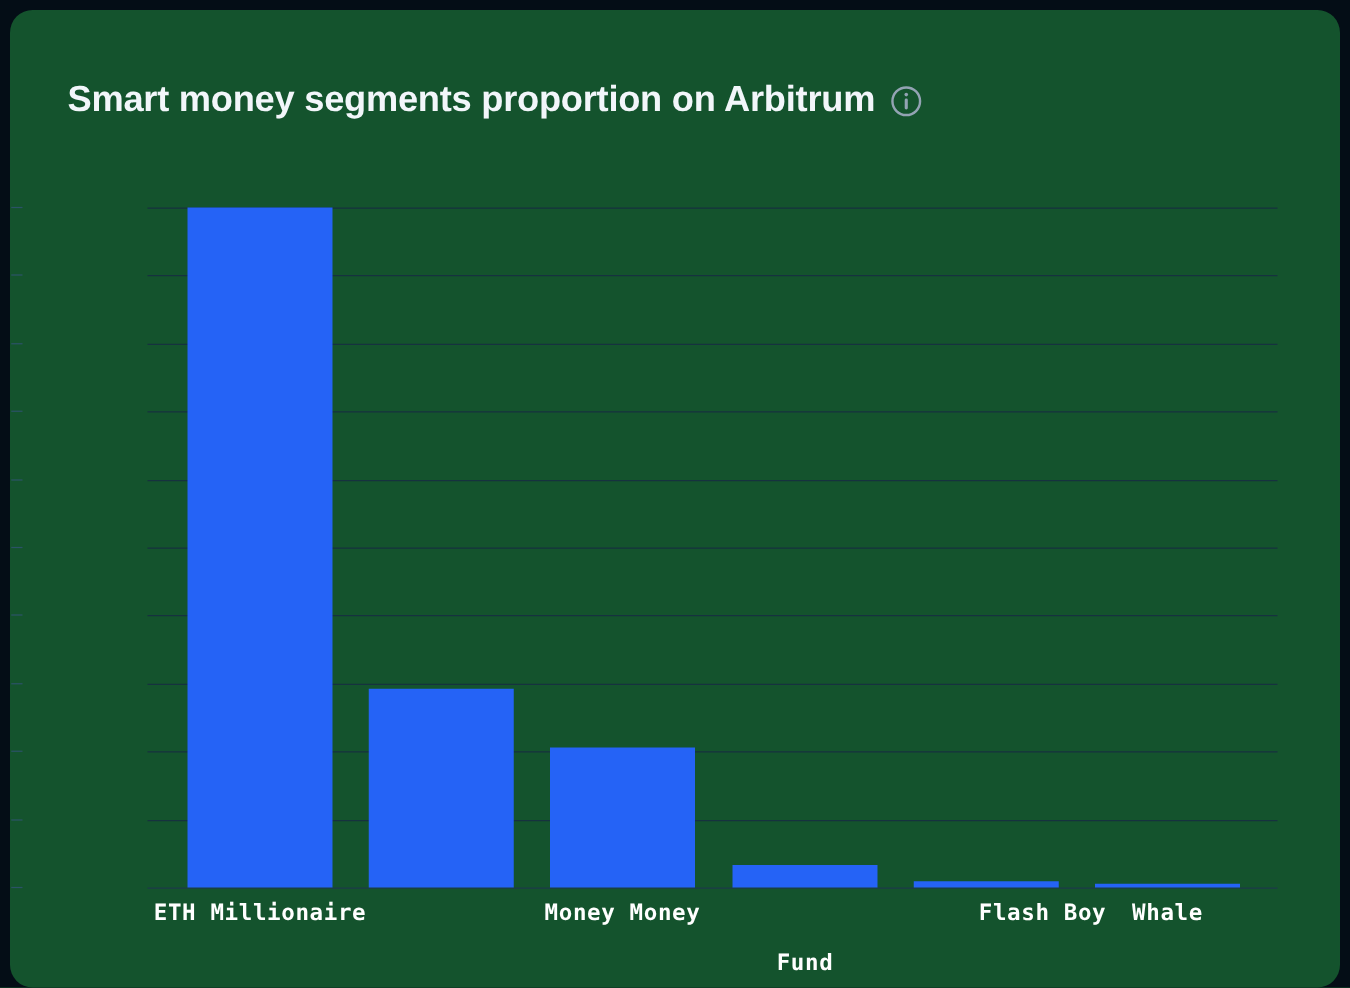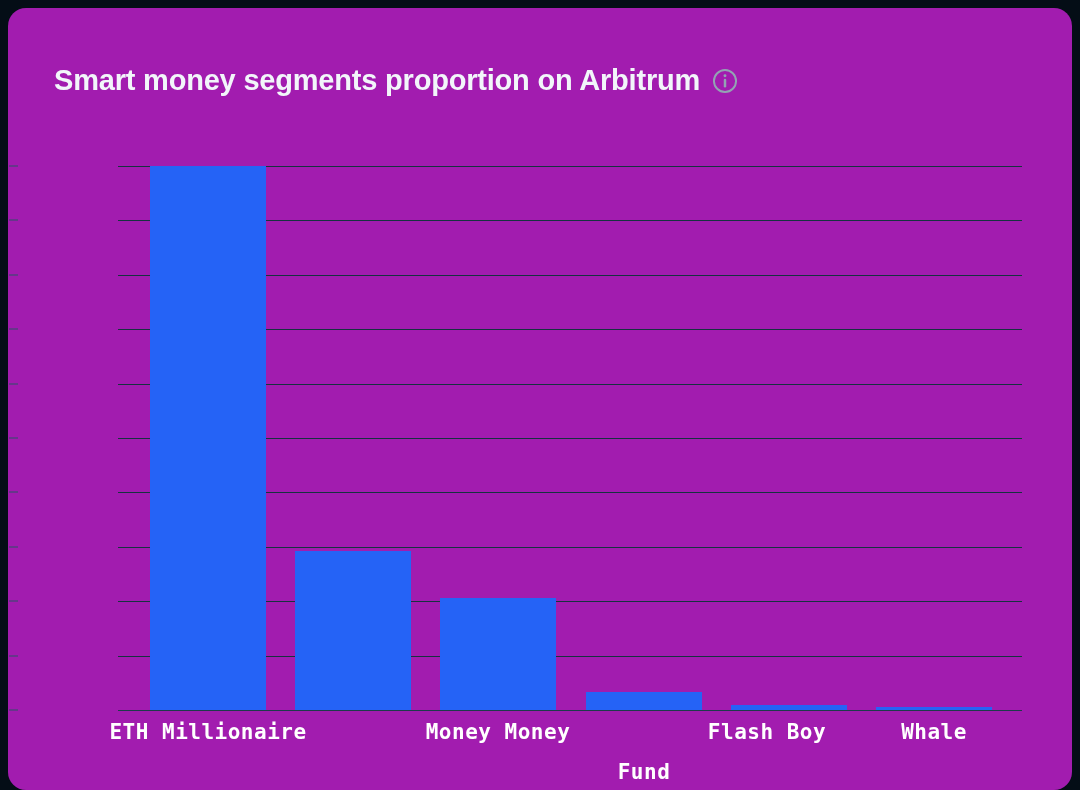--- a/index.html
+++ b/index.html
@@ -13,21 +13,21 @@
     font-family: "Liberation Sans", sans-serif;
     overflow: hidden;
   }
 
   .card {
     position: absolute;
     left: 8px;
     top: 8px;
     width: 1064px;
     height: 782px;
-    background: #a21caf;
+    background: #14532d;
     border-radius: 18px;
     overflow: hidden;
   }
 
   .chart-title {
     position: absolute;
     left: 46px;
     top: 56px;
     display: flex;
     align-items: center;
@@ -103,21 +103,21 @@
     top: 712px;
     width: 1064px;
     height: 30px;
   }
   .xlabel {
     position: absolute;
     top: 0;
     transform: translateX(-50%);
     white-space: nowrap;
     font-family: "DejaVu Sans Mono", "Liberation Mono", monospace;
-    font-size: 21px;
+    font-size: 18px;
     font-weight: bold;
     color: #ffffff;
     letter-spacing: 0.5px;
   }
 </style>
 </head>
 <body>
 
 <div class="card">
 
@@ -167,17 +167,17 @@
         <div class="bar" title="1.7%" style="left: 468px; width: 116px; height: 18.496px; background: rgb(37, 99, 246);"></div>
         <div class="bar" title="0.5%" style="left: 613px; width: 116px; height: 5.44px; background: rgb(37, 99, 246);"></div>
         <div class="bar" title="0.3%" style="left: 758px; width: 116px; height: 3.264px; background: rgb(37, 99, 246);"></div>
       </div>
   </div>
 
   <div class="xlabels" id="xaxis">
       <div class="xlabel" style="left: 200px;">ETH Millionaire</div>
       <div class="xlabel" style="left: 490px;">Money Money</div>
       <div class="xlabel" style="left: 636px; margin-top: 40px;">Fund</div>
-      <div class="xlabel" style="left: 759px;">Flash Boy</div>
+      <div class="xlabel" style="left: 826px;">Flash Boy</div>
       <div class="xlabel" style="left: 926px;">Whale</div>
     </div>
 
 </div>
 
 </body></html>

